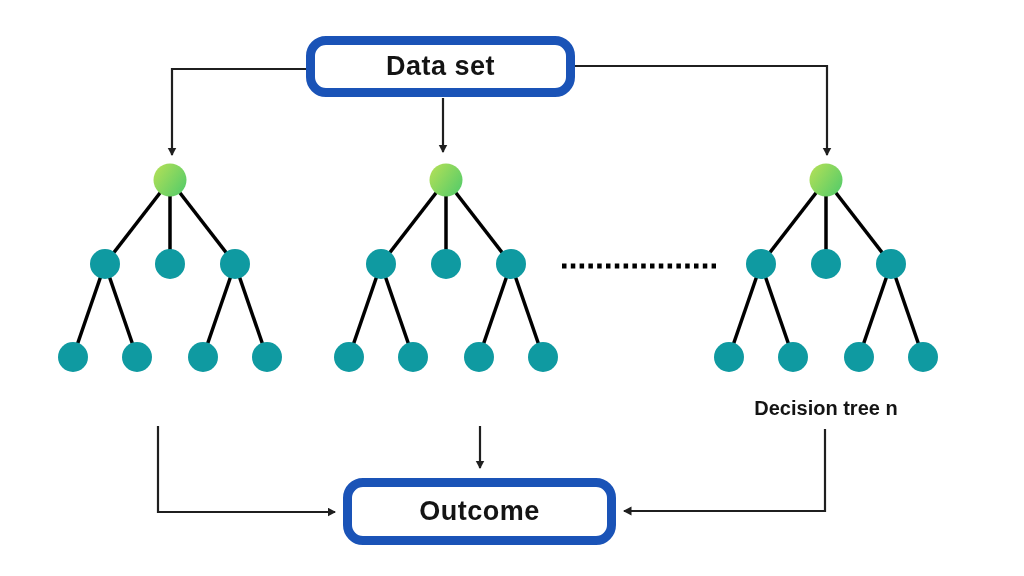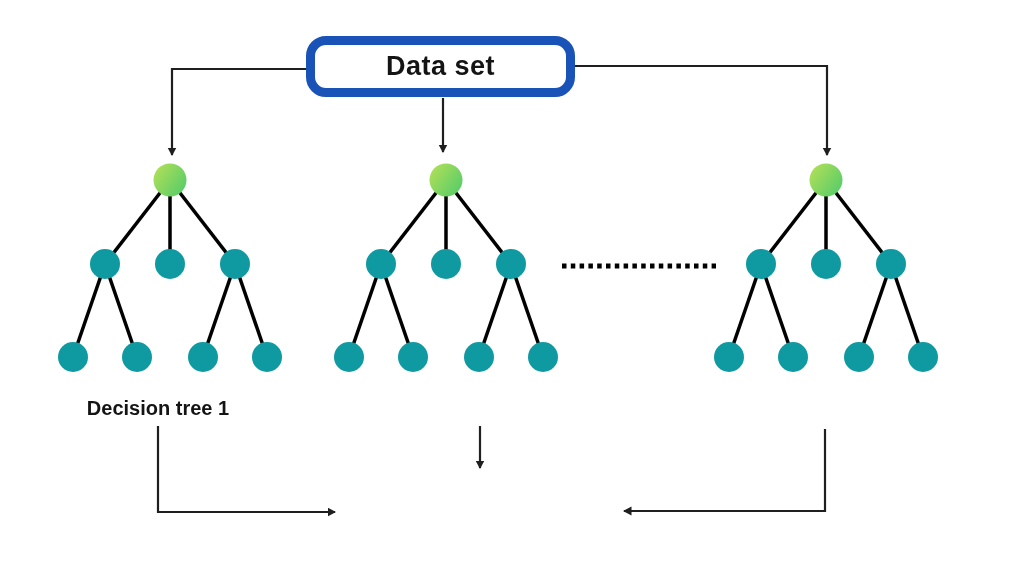--- a/index.html
+++ b/index.html
@@ -114,16 +114,19 @@
           <circle cx="923" cy="357" r="15" class="node"></circle>
           <circle cx="826" cy="180" r="16.5" fill="url(#root-grad)"></circle>
         </g>
       </g>
   </svg>
 
   <div class="box box-dataset">
     <span>Data set</span>
   </div>
 
+  <div class="box box-outcome">
+    <span>Outcome</span>
+  </div>
 
-  <div class="tree-label tl-1">Decision tree 1</div>
+  <div class="tree-label tl-n">Decision tree n</div>
 
 </div>
 
 </body></html>

